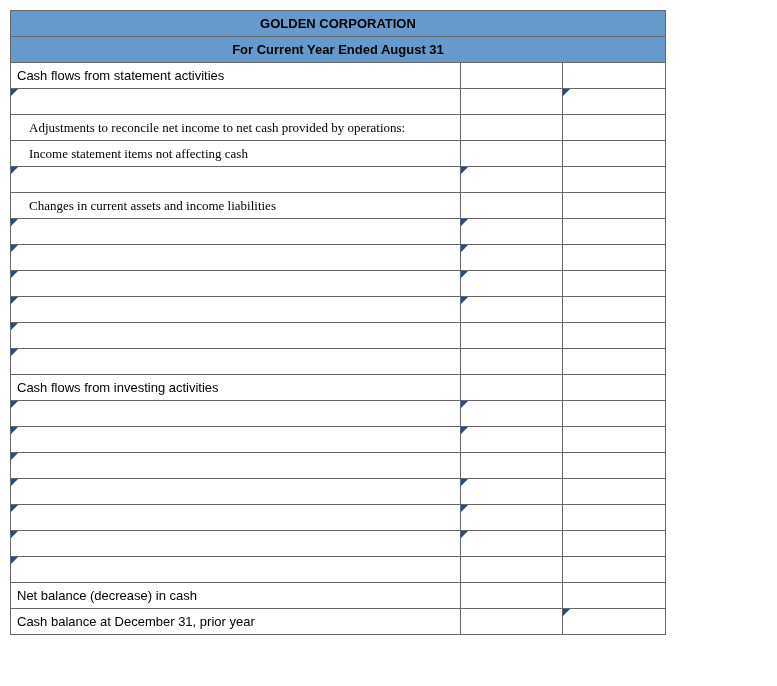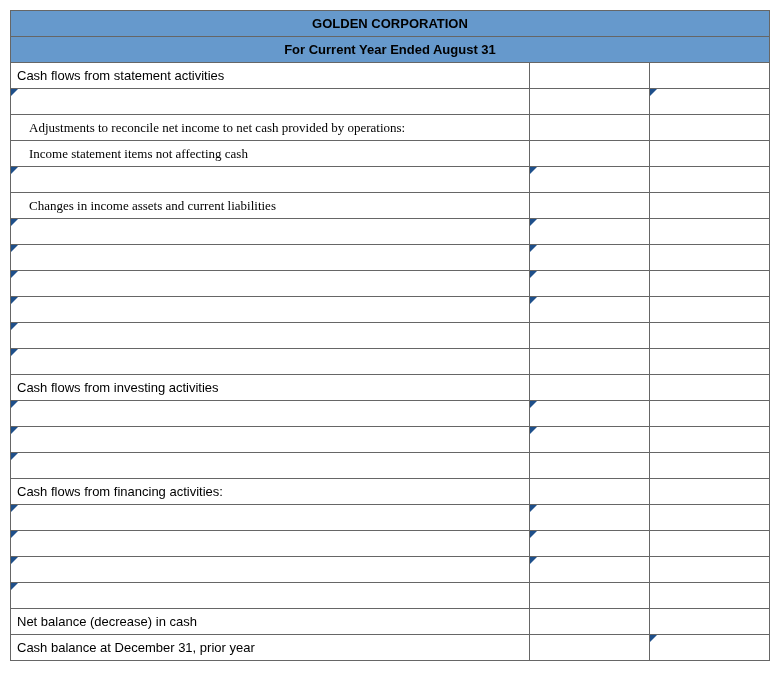--- a/index.html
+++ b/index.html
@@ -4,21 +4,21 @@
   <style>
     * { box-sizing: border-box; margin: 0; padding: 0; }
     body {
       font-family: Arial, sans-serif;
       font-size: 13px;
       padding: 10px;
       background: #fff;
     }
     .table {
       border-collapse: collapse;
-      width: 760px;
+      width: 656px;
     }
     .table td {
       border: 1px solid #666;
       height: 26px;
       padding: 4px 6px;
       vertical-align: middle;
       position: relative;
     }
     .header-row td {
       background-color: #6699cc;
@@ -91,21 +91,21 @@
     <tr>
       <td class="col-desc">
           <span class="dropdown-tick"></span>
         </td>
       <td class="col-amt1">
           <span class="dropdown-tick-right"></span>
         </td>
       <td class="col-amt2"></td>
     </tr>
     <tr>
-      <td class="col-desc indent1">Changes in income assets and current liabilities</td>
+      <td class="col-desc indent1">Changes in current assets and income liabilities</td>
       <td class="col-amt1"></td>
       <td class="col-amt2"></td>
     </tr>
     <tr>
       <td class="col-desc">
           <span class="dropdown-tick"></span>
         </td>
       <td class="col-amt1">
           <span class="dropdown-tick-right"></span>
         </td>
@@ -177,25 +177,20 @@
       <td class="col-amt2"></td>
     </tr>
     <tr>
       <td class="col-desc">
           <span class="dropdown-tick"></span>
         </td>
       <td class="col-amt1"></td>
       <td class="col-amt2"></td>
     </tr>
 
-    <tr>
-      <td class="col-desc">Cash flows from financing activities:</td>
-      <td class="col-amt1"></td>
-      <td class="col-amt2"></td>
-    </tr>
     <tr>
       <td class="col-desc">
           <span class="dropdown-tick"></span>
         </td>
       <td class="col-amt1">
           <span class="dropdown-tick-right"></span>
         </td>
       <td class="col-amt2"></td>
     </tr>
     <tr>

